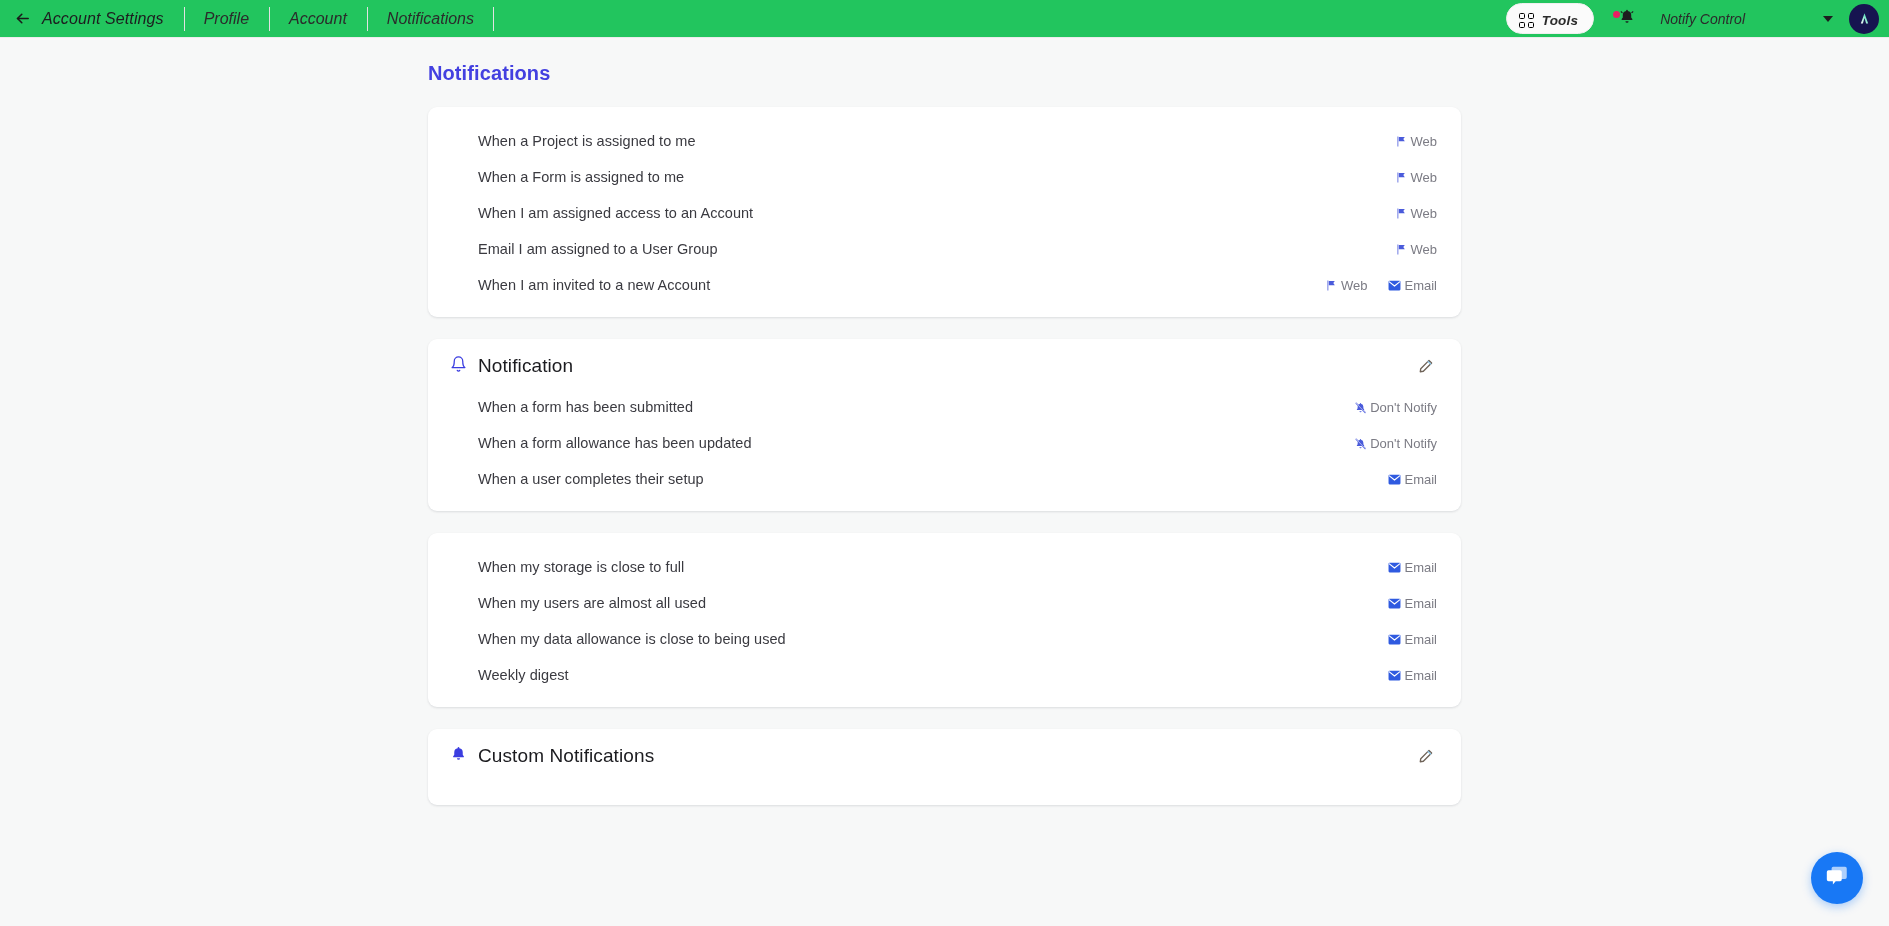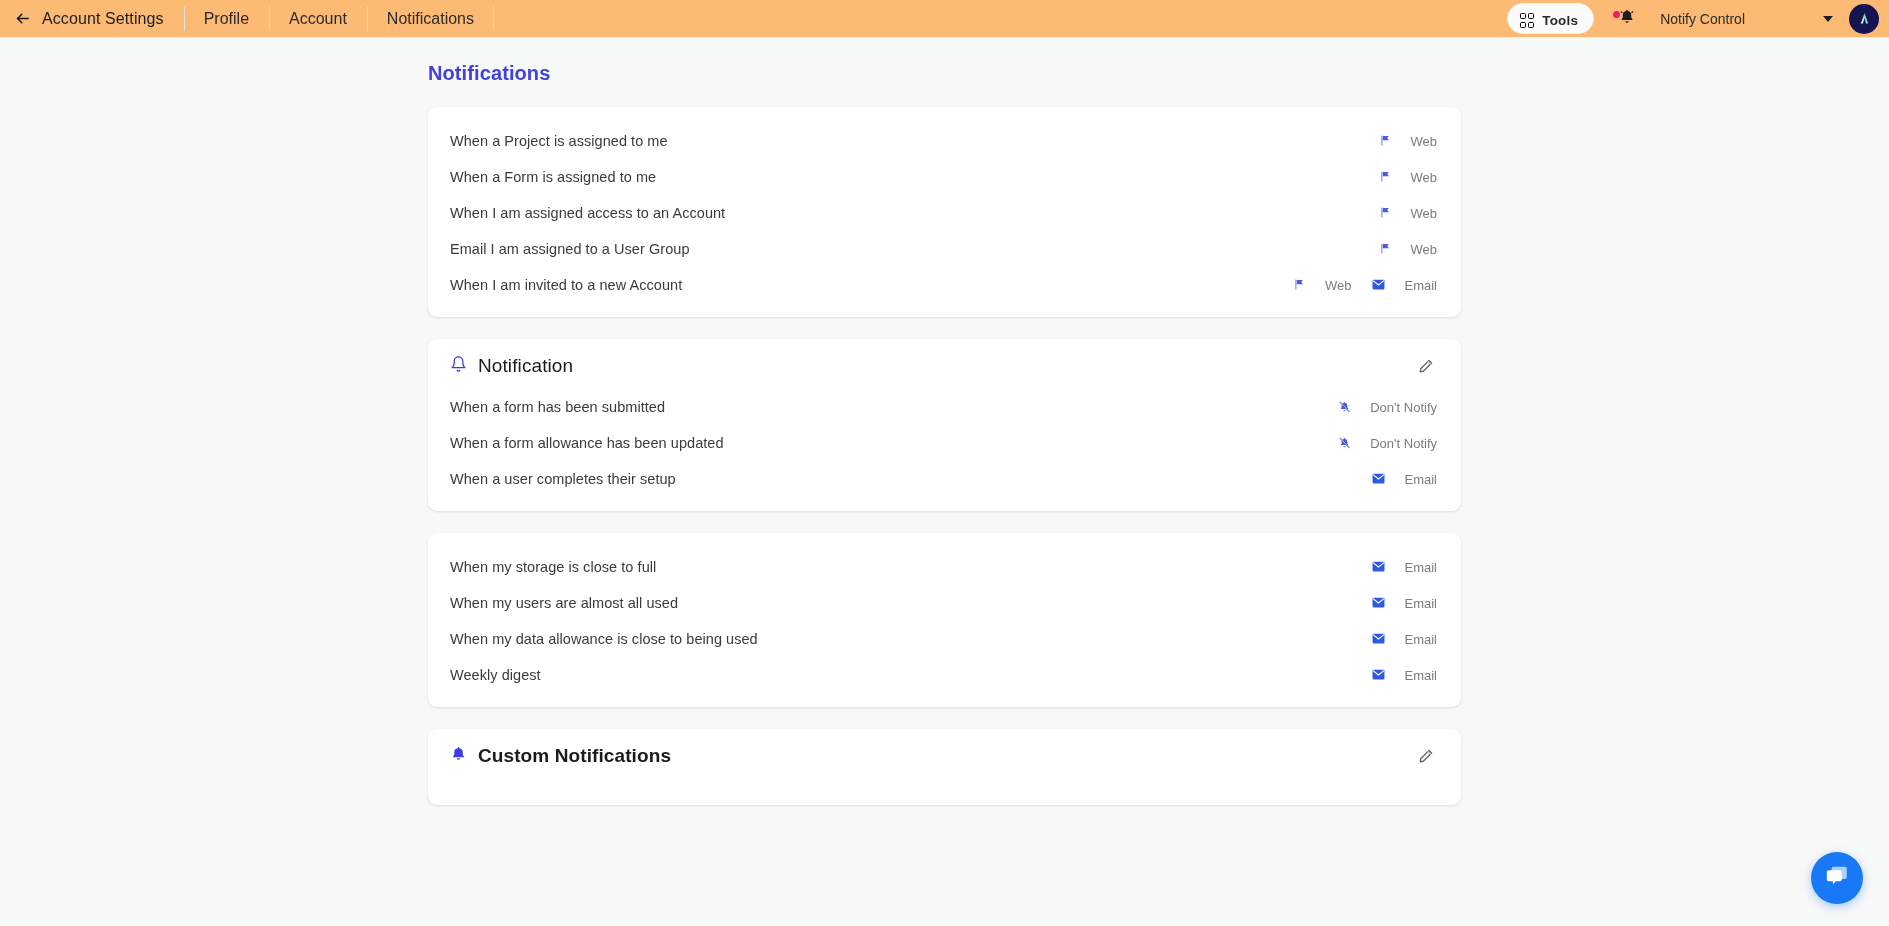--- a/index.html
+++ b/index.html
@@ -8,24 +8,25 @@
     height: 926px;
     overflow: hidden;
     font-family: "Liberation Sans", sans-serif;
     background: #f7f8f8;
   }
 
   
   .topbar {
     position: relative;
     height: 38px;
-    background: #fdba74;
+    background: #22c55e;
     display: flex;
     align-items: center;
     border-bottom: 1px solid #ececec;
+    font-style: italic;
   }
   .back-group {
     display: flex;
     align-items: center;
     gap: 11px;
     padding-left: 14px;
     padding-right: 20px;
     height: 100%;
   }
   .back-arrow {
@@ -148,32 +149,33 @@
     margin-left: auto;
     width: 22px; height: 22px;
     display: flex; align-items: center; justify-content: center;
     cursor: pointer;
   }
   .rows { }
   .row {
     display: flex; align-items: center;
     min-height: 36px;
     padding: 4px 0;
+    margin-left: 28px;
   }
   .row-label {
     font-size: 14.5px;
     color: #3a3a40;
     letter-spacing: .05px;
   }
   .row-badges {
     margin-left: auto;
     display: flex; align-items: center; gap: 20px;
   }
   .badge {
-    display: flex; align-items: flex-start; gap: 19px;
+    display: flex; align-items: flex-end; gap: 3px;
     cursor: pointer;
   }
   .badge-text { font-size: 13px; color: #7b7b84; white-space: nowrap; }
   .badge-ico { display: inline-flex; align-items: center; justify-content: center; width: 14px; height: 14px; }
 
   .chat-fab {
     position: fixed;
     right: 26px; bottom: 22px;
     width: 52px; height: 52px;
     border-radius: 50%;
@@ -474,21 +476,21 @@
               </span>
               <span class="badge-text">Email</span>
             </span>
           </div>
         </div>
 
       </div>
     </section>
 
     <section class="card" style="padding-bottom:30px;">
-      <div class="card-head" style="margin-bottom:8px;font-weight:bold;">
+      <div class="card-head" style="margin-bottom:8px;">
         <span>
           <svg width="17" height="18" viewBox="0 0 24 24" fill="#3b3de0">
             <path d="M12 2.2a1.15 1.15 0 0 1 1.15 1.15v.62A5.9 5.9 0 0 1 18 9.8V13l1.6 2.5a.8.8 0 0 1-.67 1.23H5.07A.8.8 0 0 1 4.4 15.5L6 13V9.8a5.9 5.9 0 0 1 4.85-5.83v-.62A1.15 1.15 0 0 1 12 2.2z"></path>
             <path d="M9.85 18.1h4.3a2.15 2.15 0 0 1-4.3 0z"></path>
           </svg>
         </span>
         <span class="card-title">Custom Notifications</span>
         <span class="edit-btn">
           <svg width="16" height="16" viewBox="0 0 24 24" fill="none" stroke="#6e6257" stroke-width="2" stroke-linecap="round" stroke-linejoin="round">
             <path d="M16.5 3.6l3.9 3.9L8 19.9 3.4 20.6 4.1 16z"></path>

